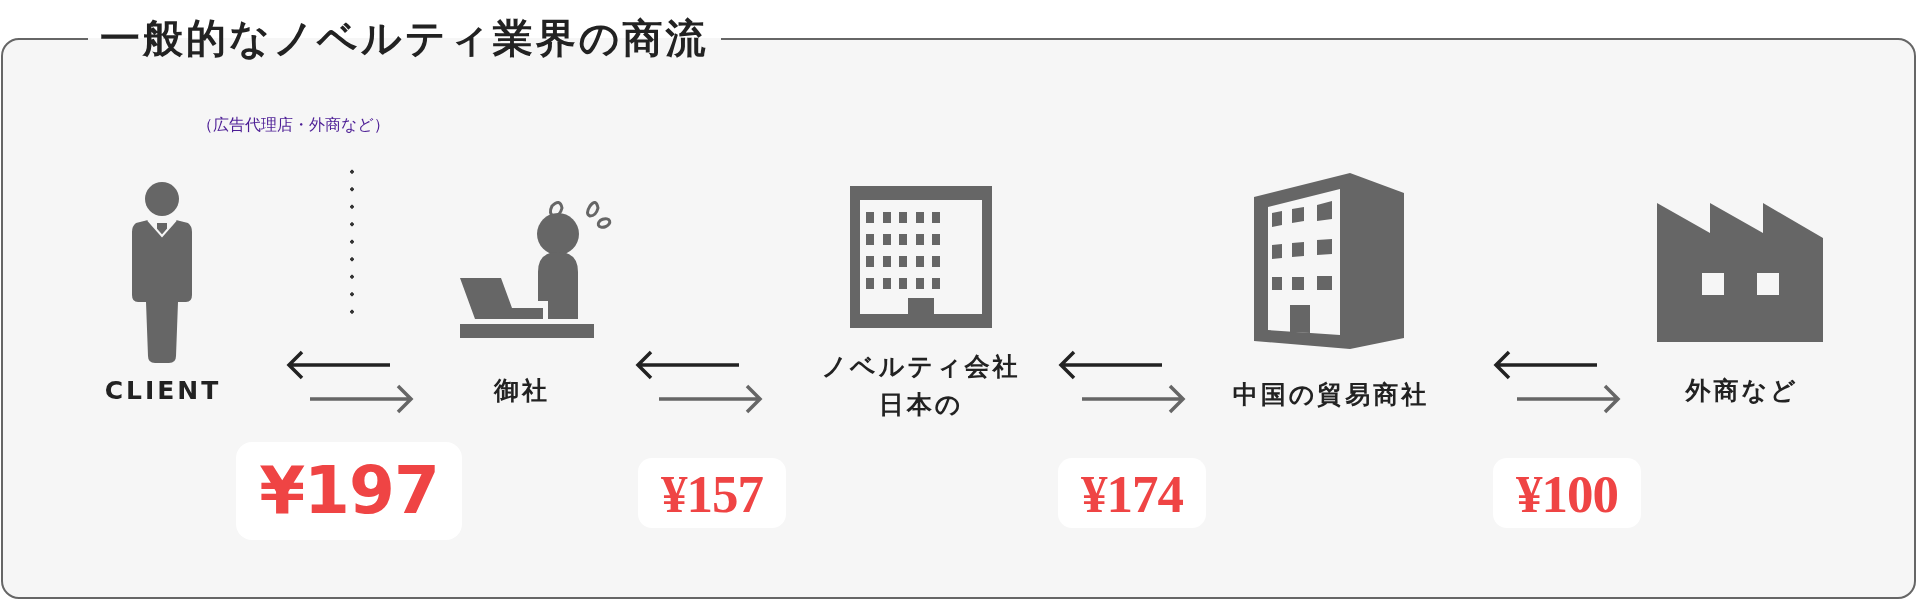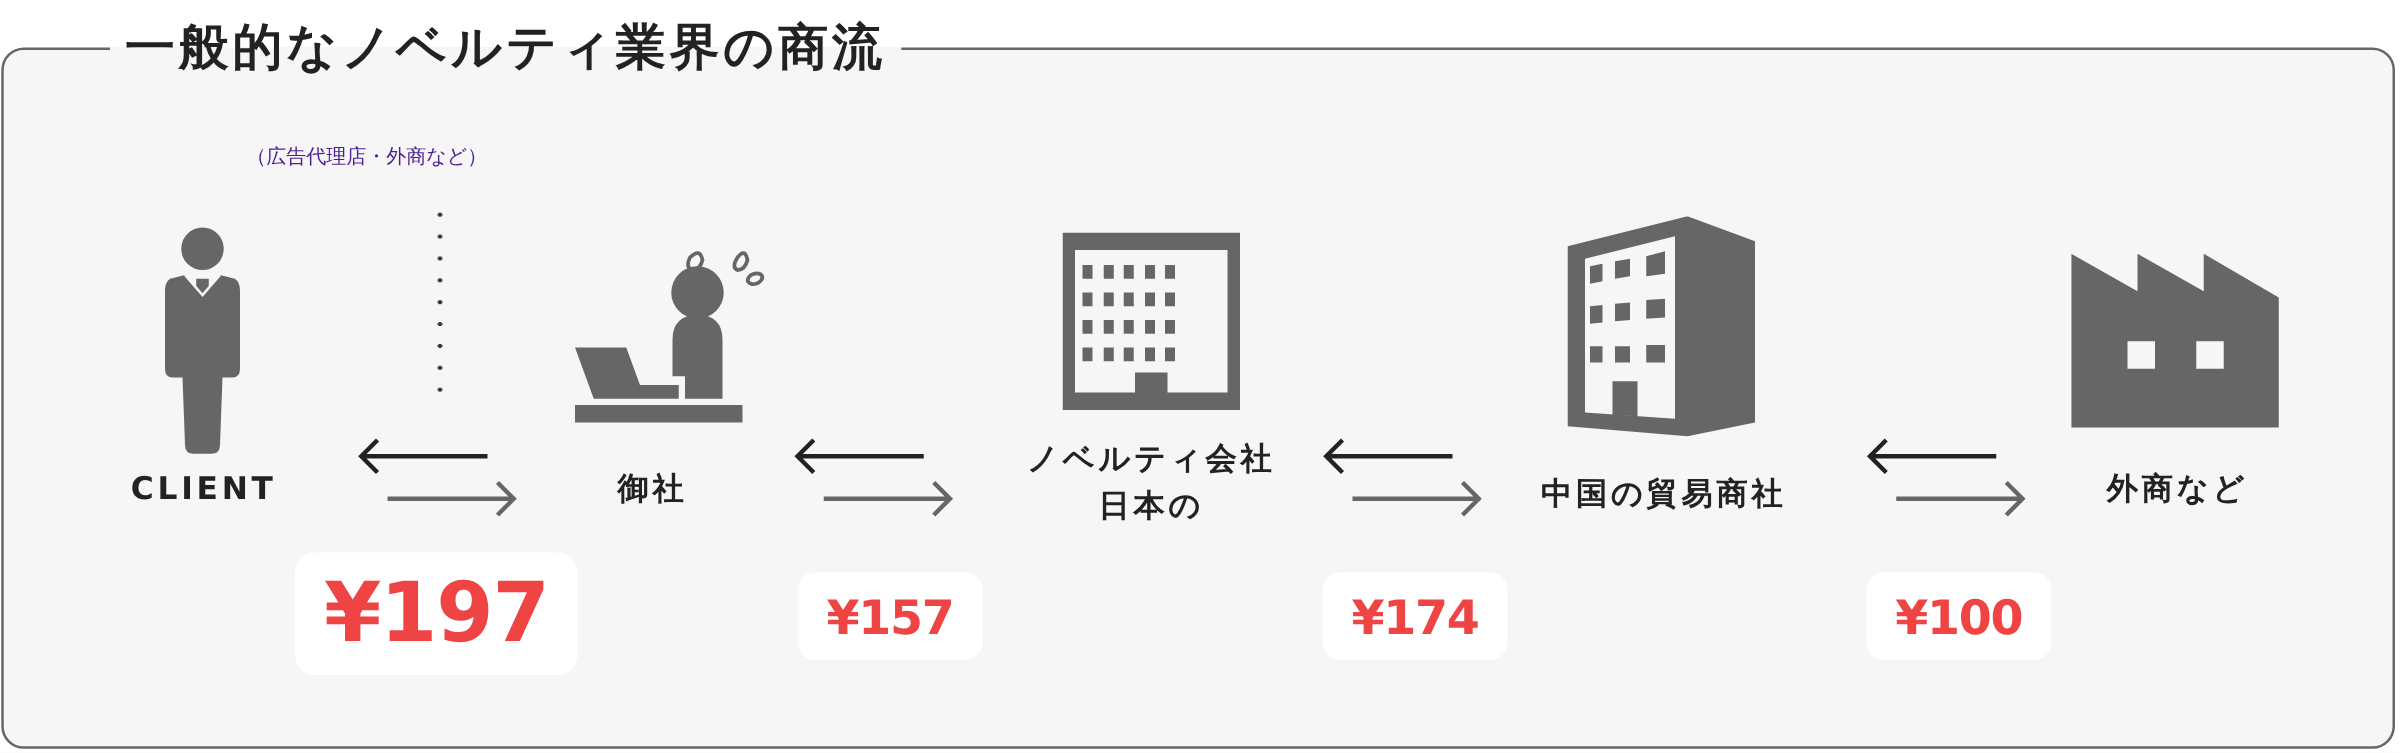--- a/index.html
+++ b/index.html
@@ -29,21 +29,21 @@
   .dots {
     position:absolute; left:350px; top:163px; width:4px; height:160px;
     background-image:radial-gradient(circle, #333 1.6px, transparent 2px);
     background-size:4px 17.5px; background-repeat:repeat-y;
   }
   .price {
     position:absolute; background:#ffffff; border-radius:14px;
     font-weight:bold; color:#ef4444; text-align:center; letter-spacing:-1px;
   }
   .p-big { left:236px; top:442px; width:226px; height:98px; font-size:66px; line-height:98px; border-radius:16px; }
-  .p-sm  { width:148px; height:70px; font-size:38px; line-height:72px; }
+  .p-sm  { width:148px; height:70px; font-size:53px; line-height:72px;font-family:Liberation Serif, serif; }
   svg { display:block; }
 </style>
 </head>
 <body>
 
 <div class="frame"></div>
 <div class="title">一般的なノベルティ業界の商流</div>
 
 <div class="note" style="left:197px; top:115px;">（広告代理店・外商など）</div>
 <div class="dots"></div>

